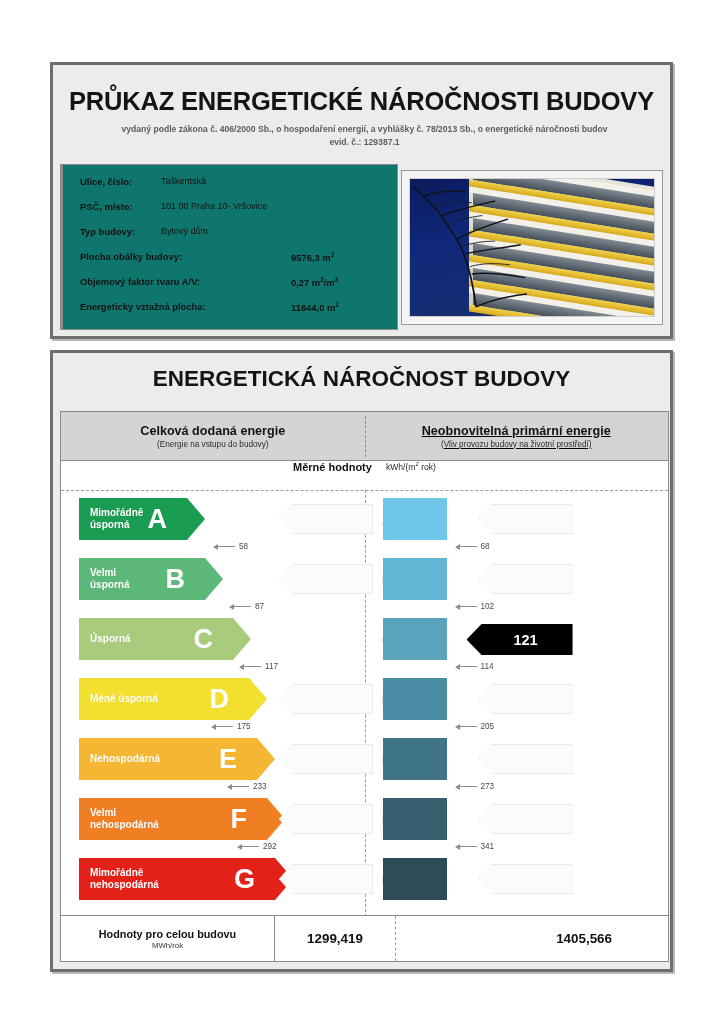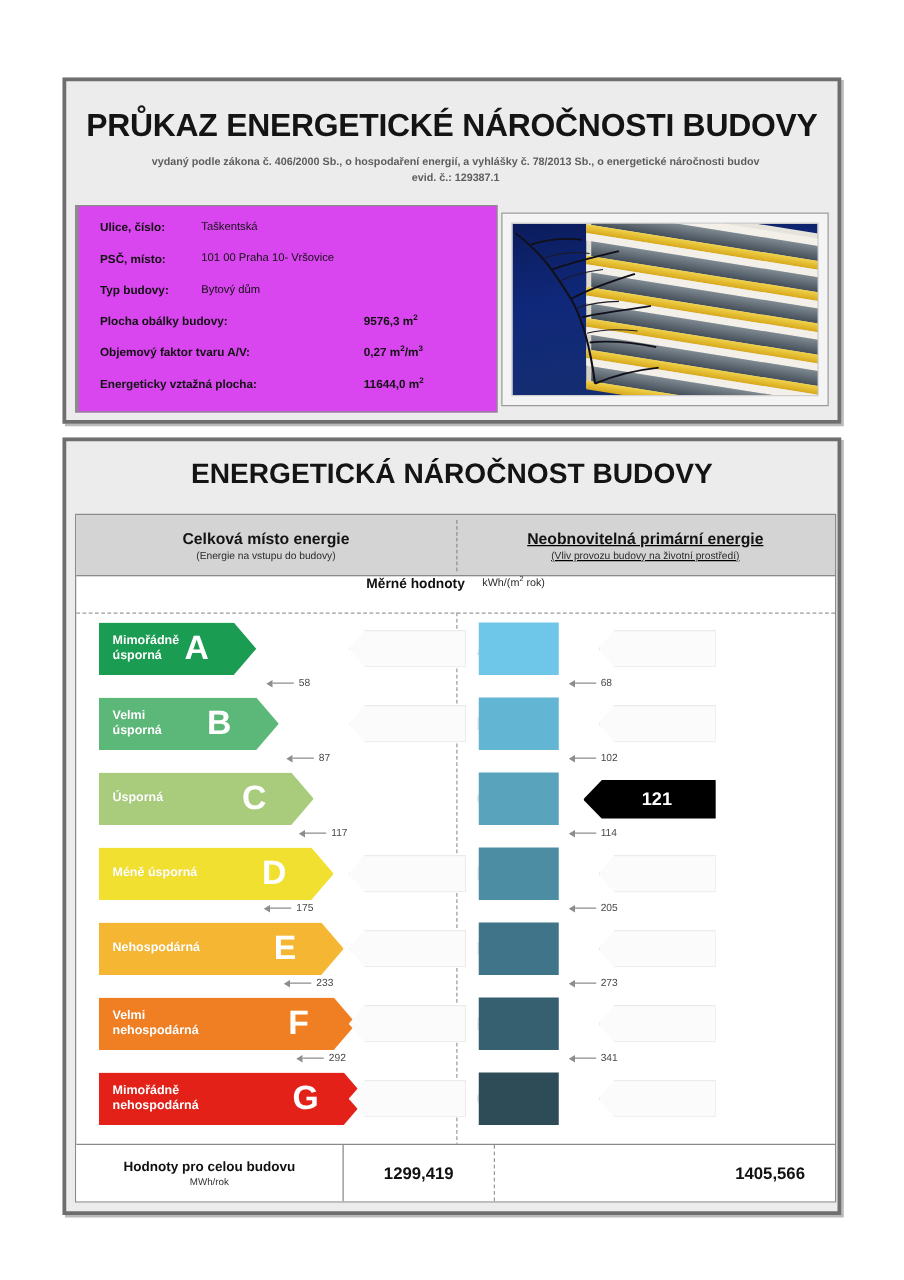--- a/index.html
+++ b/index.html
@@ -36,21 +36,21 @@
     position: absolute; left: 28px; top: 58px; width: 567px;
     text-align: center;
     font-size: 8.6px; color: #5d5d5d; line-height: 1.55;
     font-weight: bold;
   }
 
   
   #info-box {
     position: absolute; left: 7px; top: 99px;
     width: 338px; height: 166px;
-    background: #d946ef;
+    background: #0f766e;
     border: 1px solid #8c8c8c;
     border-left: 3px solid #8c8c8c;
   }
   .info-row {
     position: absolute; left: 17px; height: 14px;
     font-size: 9.4px; color: #111;
     white-space: nowrap;
   }
   .info-row .lbl { font-weight: bold; }
   .info-row .val { font-weight: normal; position: absolute; }
@@ -244,21 +244,21 @@
   #etotal-label .t2 { font-size: 7.8px; color: #333; margin-top: 1px; }
   #etotal-v1 {
     position: absolute; left: 214px; top: 0; width: 121px; height: 100%;
     display: flex; align-items: center; justify-content: center;
     font-size: 13.4px; font-weight: bold; color: #111;
     border-right: 1px dashed #9b9b9b;
   }
   #etotal-v2 {
     position: absolute; left: 335px; top: 0; right: 0; height: 100%;
     display: flex; align-items: center; justify-content: flex-end;
-    padding-right: 24px;
+    padding-right: 56px;
     font-size: 13.4px; font-weight: bold; color: #111;
   }
 </style>
 </head>
 <body>
 
 <div id="page">
 
   <div class="card" id="card-top">
 
@@ -340,21 +340,21 @@
   </div>
 
   <div class="card" id="card-bottom">
 
     <div id="main-title">ENERGETICKÁ NÁROČNOST BUDOVY</div>
 
     <div id="etable">
 
       <div id="ehead">
         <div class="ehead-col" id="ehead-left">
-          <div class="ehead-t1">Celková místo energie</div>
+          <div class="ehead-t1">Celková dodaná energie</div>
           <div class="ehead-t2">(Energie na vstupu do budovy)</div>
         </div>
         <div class="ehead-col" id="ehead-right">
           <div class="ehead-t1">Neobnovitelná primární energie</div>
           <div class="ehead-t2">(Vliv provozu budovy na životní prostředí)</div>
         </div>
         <div id="ehead-div"></div>
       </div>
 
       <div id="emeasure">

